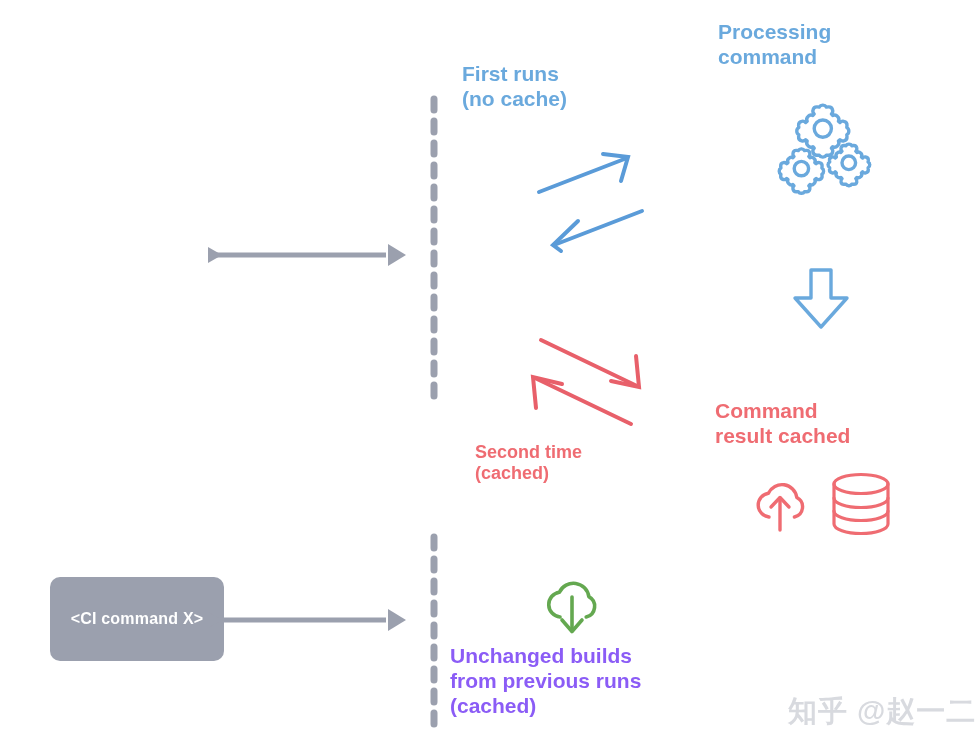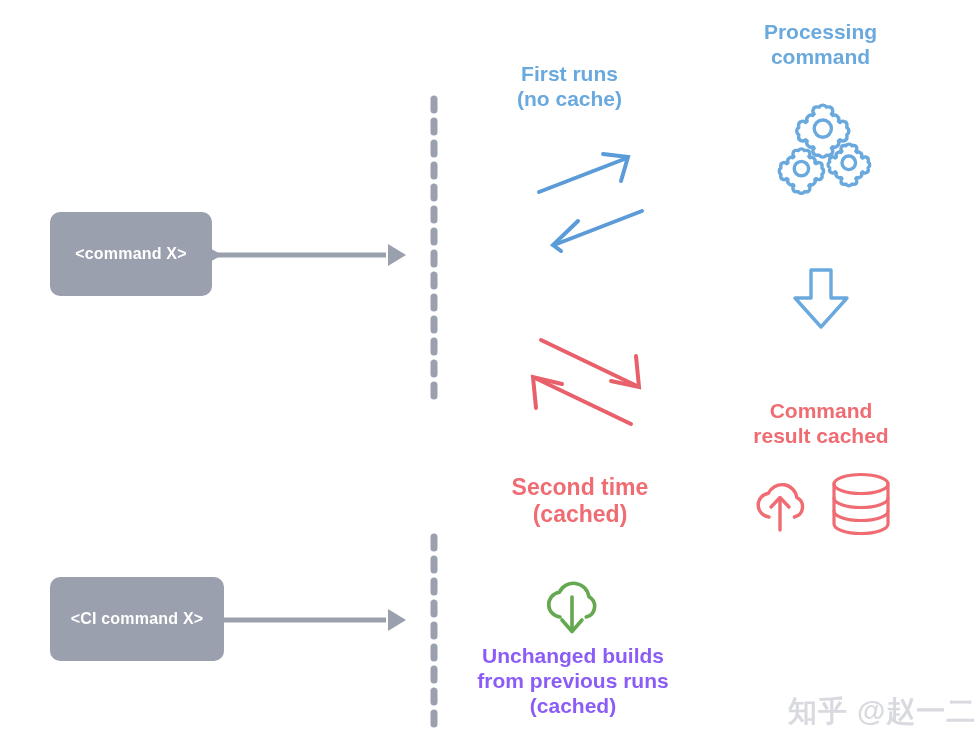--- a/index.html
+++ b/index.html
@@ -31,21 +31,21 @@
     align-items: center;
     justify-content: center;
     letter-spacing: 0.2px;
     box-sizing: border-box;
   }
 
   
   .label {
     position: absolute;
     font-weight: bold;
-    text-align: center;
+    text-align: left;
     line-height: 1.18;
     white-space: pre-line;
   }
   .label.blue  { color: #6aa9dd; }
   .label.red   { color: #ef6c72; }
   .label.green { color: #8b5cf6; }
 
   
   .watermark {
     position: absolute;
@@ -65,23 +65,20 @@
 <div id="canvas">
 
   <svg class="abs" style="left:425px; top:95px;" width="18" height="310" viewBox="0 0 18 310">
     <line x1="9" y1="4" x2="9" y2="306" stroke="#9ba0ae" stroke-width="7" stroke-linecap="round" stroke-dasharray="11 11"></line>
   </svg>
 
   <svg class="abs" style="left:425px; top:533px;" width="18" height="195" viewBox="0 0 18 195">
     <line x1="9" y1="4" x2="9" y2="191" stroke="#9ba0ae" stroke-width="7" stroke-linecap="round" stroke-dasharray="11 11"></line>
   </svg>
 
-  <div class="cmd-box" style="left:50px; top:212px; width:162px; height:84px;">
-    <span>&lt;command X&gt;</span>
-  </div>
 
   <svg class="abs" style="left:208px; top:238px;" width="200" height="34" viewBox="0 0 200 34">
     <path d="M0 9 L14 17 L0 25 Z" fill="#9ba0ae"></path>
     <line x1="6" y1="17" x2="178" y2="17" stroke="#9ba0ae" stroke-width="5"></line>
     <path d="M180 6 L198 17 L180 28 Z" fill="#9ba0ae"></path>
   </svg>
 
   <div class="label blue" style="left:462px; top:62px; width:215px; font-size:21px;">First runs
 (no cache)</div>
 
@@ -178,21 +175,21 @@
     </g>
   </svg>
 
   <svg class="abs" style="left:527px; top:370px;" width="110" height="58" viewBox="0 0 110 58">
     <g stroke="#e8606a" stroke-width="4" fill="none" stroke-linecap="round">
       <line x1="8" y1="8" x2="104" y2="54"></line>
       <polyline points="9,38 6,7 35,14"></polyline>
     </g>
   </svg>
 
-  <div class="label red" style="left:475px; top:474px; width:210px; font-size:23px;">Second time
+  <div class="label red" style="left:475px; top:442px; width:210px; font-size:18px;">Second time
 (cached)</div>
 
   <div class="label red" style="left:715px; top:399px; width:212px; font-size:21px;">Command
 result cached</div>
 
   <svg class="abs" style="left:744px; top:474px;" width="72" height="62" viewBox="0 0 72 62">
     <g fill="none" stroke="#ef6c72" stroke-width="3.4" stroke-linecap="round" stroke-linejoin="round">
       <path d="M25 43
                a12 12 0 0 1 -0.6 -23.8
                a15 15 0 0 1 28.4 4.2

